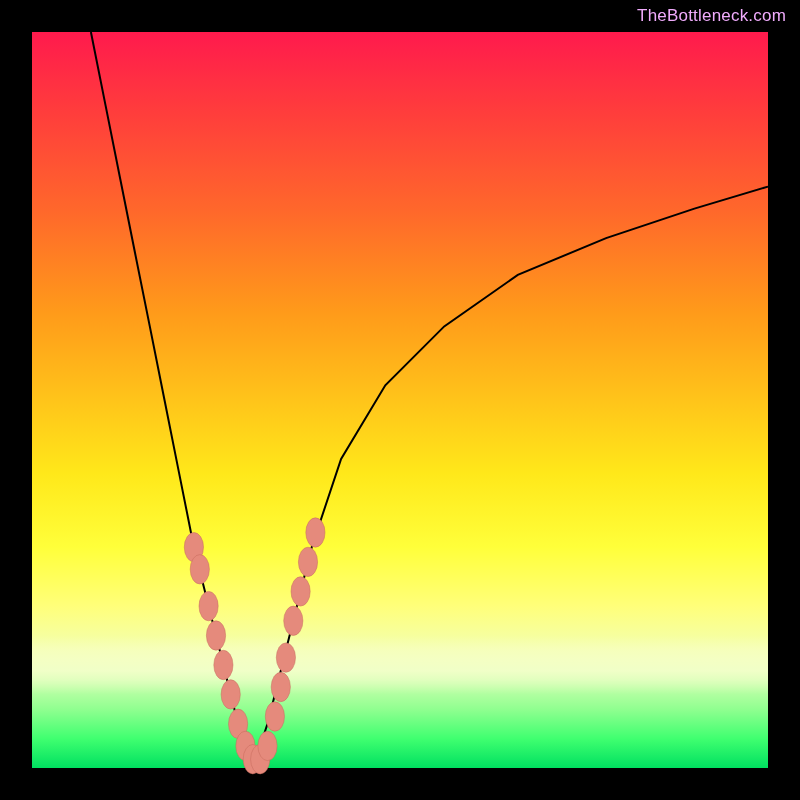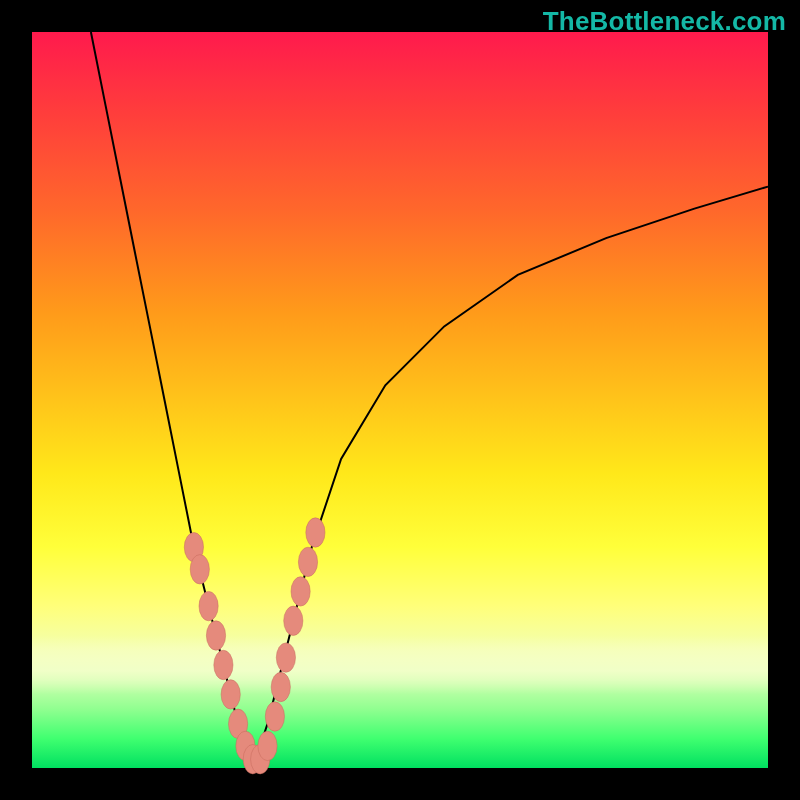--- a/index.html
+++ b/index.html
@@ -53,23 +53,23 @@
       rgba(255,255,200,0.0) 0%,
       rgba(255,255,210,0.55) 40%,
       rgba(255,255,215,0.6) 60%,
       rgba(255,255,200,0.0) 100%);
     pointer-events: none;
   }
   .watermark {
     position: absolute;
     top: 6px;
     right: 14px;
-    color: #14b8a6;
-    font-size: 26px;
-    font-weight: 700;
+    color: #f0abfc;
+    font-size: 17px;
+    font-weight: 400;
     letter-spacing: 0.2px;
   }
   svg.curves {
     position: absolute;
     left: 0; top: 0;
     width: 736px; height: 736px;
     overflow: visible;
   }
   .curve {
     fill: none;

